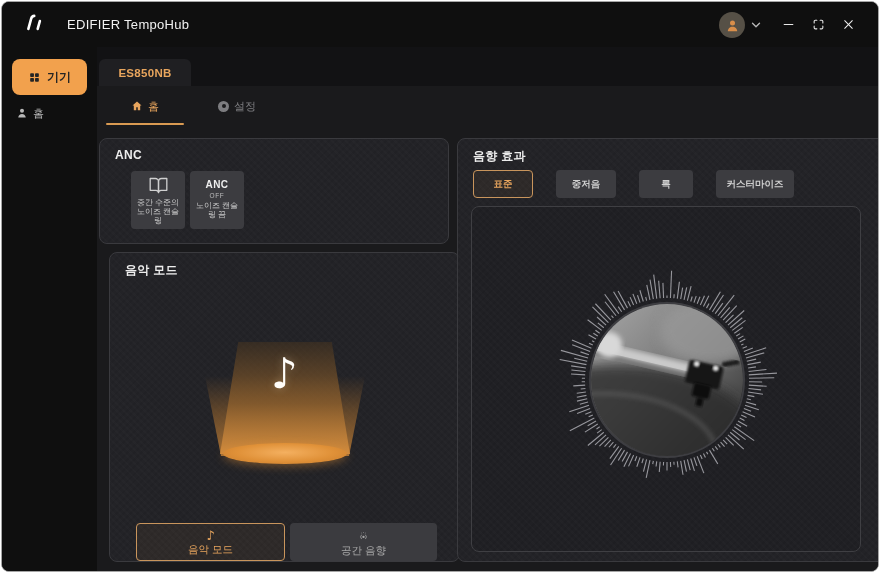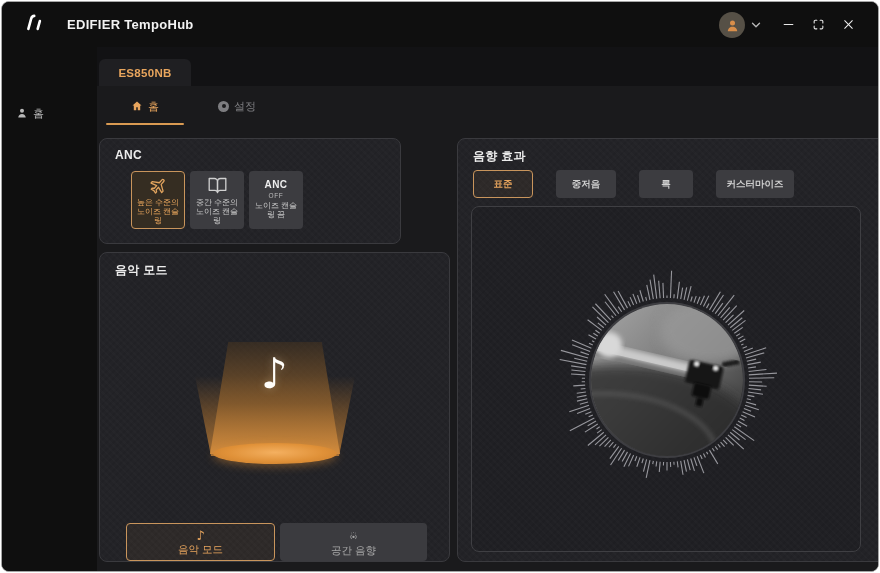--- a/index.html
+++ b/index.html
@@ -2,21 +2,21 @@
 <html><head>
 <meta charset="utf-8">
 <style>
   html,body{margin:0;padding:0;background:#fff;font-family:"Liberation Sans","DejaVu Sans",sans-serif;}
   *{box-sizing:border-box;}
   .window{position:relative;width:878px;height:571px;margin:1px;background:#141416;border:1px solid #a6a6a6;border-radius:8px;overflow:hidden;}
 
   
   .titlebar{position:absolute;left:0;top:0;width:100%;height:45px;background:#0f0f0f;}
   .logo{position:absolute;left:21px;top:10px;width:22px;height:26px;}
-  .app-title{position:absolute;left:50px;top:15px;font-size:13px;font-weight:bold;color:#f2f2f2;letter-spacing:.3px;padding-left:15px;}
+  .app-title{position:absolute;left:50px;top:15px;font-size:13px;font-weight:normal;color:#f2f2f2;letter-spacing:.3px;padding-left:15px;}
   .avatar{position:absolute;left:717px;top:10px;width:26px;height:26px;border-radius:50%;background:#565046;display:flex;align-items:center;justify-content:center;cursor:pointer;}
   .chev{position:absolute;left:747px;top:16px;width:14px;height:14px;cursor:pointer;}
   .winbtn{position:absolute;top:12px;width:20px;height:20px;display:flex;align-items:center;justify-content:center;cursor:pointer;}
   .winbtn svg{display:block;}
 
   
   .sidebar{position:absolute;left:0;top:45px;width:95px;height:528px;background:#0f0f0f;}
   .side-device{position:absolute;left:10px;top:12px;width:75px;height:36px;background:#F2A14D;border-radius:8px;display:flex;align-items:center;justify-content:center;gap:6px;color:#242424;font-size:12px;font-weight:bold;cursor:pointer;}
   .side-home{position:absolute;left:14px;top:56px;height:20px;display:flex;align-items:center;gap:5px;color:#b8b8b8;font-size:11px;cursor:pointer;}
 
@@ -31,33 +31,33 @@
   .subtab.active{color:#E8A55D;}
   .underline{position:absolute;left:9px;top:37px;width:78px;height:2px;background:#D99A52;border-radius:1px;}
   .gear-dot{width:11px;height:11px;border-radius:50%;background:#7d7d80;position:relative;}
   .gear-dot::after{content:"";position:absolute;left:3.5px;top:3.5px;width:4px;height:4px;border-radius:50%;background:#1a1a1c;}
 
   .card{position:absolute;background:#232327;border:1px solid #3a3a3e;border-radius:8px;
         background-image:repeating-linear-gradient(45deg,rgba(255,255,255,.013) 0 2px,transparent 2px 5px),repeating-linear-gradient(-45deg,rgba(0,0,0,.06) 0 2px,transparent 2px 5px);}
   .card-title{position:absolute;left:15px;top:9px;font-size:12px;font-weight:bold;color:#ededed;letter-spacing:.3px;}
 
   
-  .anc-card{left:2px;top:52px;width:302px;height:106px;}
+  .anc-card{left:2px;top:52px;width:350px;height:106px;}
   .anc-row{position:absolute;left:31px;top:32px;display:flex;gap:5px;}
   .anc-btn{position:relative;width:54px;height:58px;background:#3c3c40;border:1px solid transparent;border-radius:4px;display:flex;flex-direction:column;align-items:center;justify-content:center;gap:2px;color:#cfcfcf;cursor:pointer;padding:2px 2px 3px;}
   .anc-btn .lbl{font-size:8px;line-height:9px;text-align:center;color:#c9c9c9;}
   .anc-btn.selected{background:#352d22;border-color:#C9955C;}
   .anc-btn.selected .lbl{color:#E8A55D;}
   .anc-btn svg{flex:0 0 auto;}
   .badge{position:absolute;left:50%;transform:translateX(-50%);top:2px;background:#98989c;color:#242426;font-size:7px;line-height:9px;padding:0 7px;border-radius:6px;white-space:nowrap;cursor:pointer;}
   .ancoff-big{font-size:10px;font-weight:bold;color:#eee;line-height:10px;letter-spacing:.5px;}
   .ancoff-sub{font-size:6.5px;color:#bdbdbd;line-height:7px;letter-spacing:.6px;}
 
   
-  .music-card{left:2px;top:166px;width:351px;height:310px;overflow:hidden;}
+  .music-card{left:12px;top:166px;width:351px;height:310px;overflow:hidden;}
   .trap-back{position:absolute;left:95px;top:123px;width:160px;height:80px;background:linear-gradient(180deg,rgba(125,85,40,0) 0%,rgba(150,100,45,.55) 45%,rgba(178,118,52,.9) 100%);-webkit-clip-path:polygon(0 0,100% 0,90% 100%,10% 100%);clip-path:polygon(0 0,100% 0,90% 100%,10% 100%);}
   .trap-front{position:absolute;left:110px;top:89px;width:130px;height:112px;background:linear-gradient(180deg,rgba(70,52,32,.55) 0%,rgba(140,95,45,.8) 55%,rgba(210,140,62,.98) 100%);-webkit-clip-path:polygon(14% 0,86% 0,100% 100%,0 100%);clip-path:polygon(14% 0,86% 0,100% 100%,0 100%);}
   .pool{position:absolute;left:113px;top:190px;width:124px;height:21px;border-radius:50%;background:radial-gradient(ellipse at 50% 45%,#f4b060 0%,#e09138 55%,#c47a2c 100%);box-shadow:0 2px 10px rgba(225,145,55,.45);}
   .bignote{position:absolute;left:0;right:0;top:96px;text-align:center;font-size:42px;color:#fffdf9;text-shadow:0 0 8px rgba(255,225,180,.35);font-family:"DejaVu Sans",sans-serif;}
   .music-btns{position:absolute;left:26px;top:270px;display:flex;gap:5px;}
   .mode-btn{width:149px;height:38px;border-radius:4px;background:#3b3b3f;border:1px solid transparent;display:flex;flex-direction:column;align-items:center;justify-content:center;gap:1px;cursor:pointer;color:#a8a8a8;}
   .mode-btn .micon{font-size:13px;line-height:13px;font-family:"DejaVu Sans",sans-serif;}
   .mode-btn .mlbl{font-size:10.5px;line-height:12px;}
   .mode-btn.selected{width:149px;background:rgba(205,145,70,.07);border-color:#C9955C;color:#E8A55D;}
   .mode-btn.spatial{width:147px;}
@@ -113,20 +113,31 @@
       <svg width="13" height="13" viewBox="0 0 24 24">
         <g stroke="#efefef" stroke-width="2" stroke-linecap="round">
           <line x1="5" y1="5" x2="19" y2="19"></line>
             <line x1="19" y1="5" x2="5" y2="19"></line>
         </g>
       </svg>
     </span>
   </div>
 
   <div class="sidebar">
+    <div class="side-device">
+      <svg width="13" height="13" viewBox="0 0 24 24">
+        <g fill="#242424">
+          <rect x="4" y="4" width="7" height="7" rx="1.5"></rect>
+            <rect x="13" y="4" width="7" height="7" rx="1.5"></rect>
+          <rect x="4" y="13" width="7" height="7" rx="1.5"></rect>
+            <rect x="13" y="13" width="7" height="7" rx="1.5"></rect>
+        </g>
+      </svg>
+      <span>기기</span>
+    </div>
     <div class="side-home">
       <svg width="12" height="12" viewBox="0 0 24 24">
         <circle cx="12" cy="7.5" r="4" fill="#b8b8b8"></circle>
         <path d="M4.5 21c0-4.1 3.4-7.2 7.5-7.2s7.5 3.1 7.5 7.2z" fill="#b8b8b8"></path>
       </svg>
       <span>홈</span>
     </div>
   </div>
 
   <div class="tabrow">
@@ -148,26 +159,20 @@
         <span class="gear-dot"></span>
         <span>설정</span>
       </div>
     </div>
     <div class="underline"></div>
 
     <div class="card anc-card">
       <div class="card-title">ANC</div>
       <div class="anc-row">
 
-        <div class="anc-btn selected">
-          <svg width="21" height="21" viewBox="0 0 24 24" style="transform:rotate(42deg);">
-            <path d="M10.6 4.6a1.4 1.4 0 0 1 2.8 0V9l6.8 4.3v2.3l-6.8-2.1v4l1.9 1.4v1.8L12 19.9l-3.3.8v-1.8l1.9-1.4v-4l-6.8 2.1v-2.3L10.6 9z" fill="none" stroke="#E0A35E" stroke-width="1.5" stroke-linejoin="round"></path>
-          </svg>
-          <div class="lbl">높은 수준의 노이즈 캔슬링</div>
-        </div>
 
         <div class="anc-btn">
           <svg width="21" height="21" viewBox="0 0 24 24">
             <g fill="none" stroke="#d0d0d0" stroke-width="1.5" stroke-linejoin="round" stroke-linecap="round">
               <path d="M2.5 4h6a3.5 3.5 0 0 1 3.5 3.5V20a3 3 0 0 0-3-2.5h-6.5z"></path>
               <path d="M21.5 4h-6A3.5 3.5 0 0 0 12 7.5V20a3 3 0 0 1 3-2.5h6.5z"></path>
             </g>
           </svg>
           <div class="lbl">중간 수준의 노이즈 캔슬링</div>
         </div>

